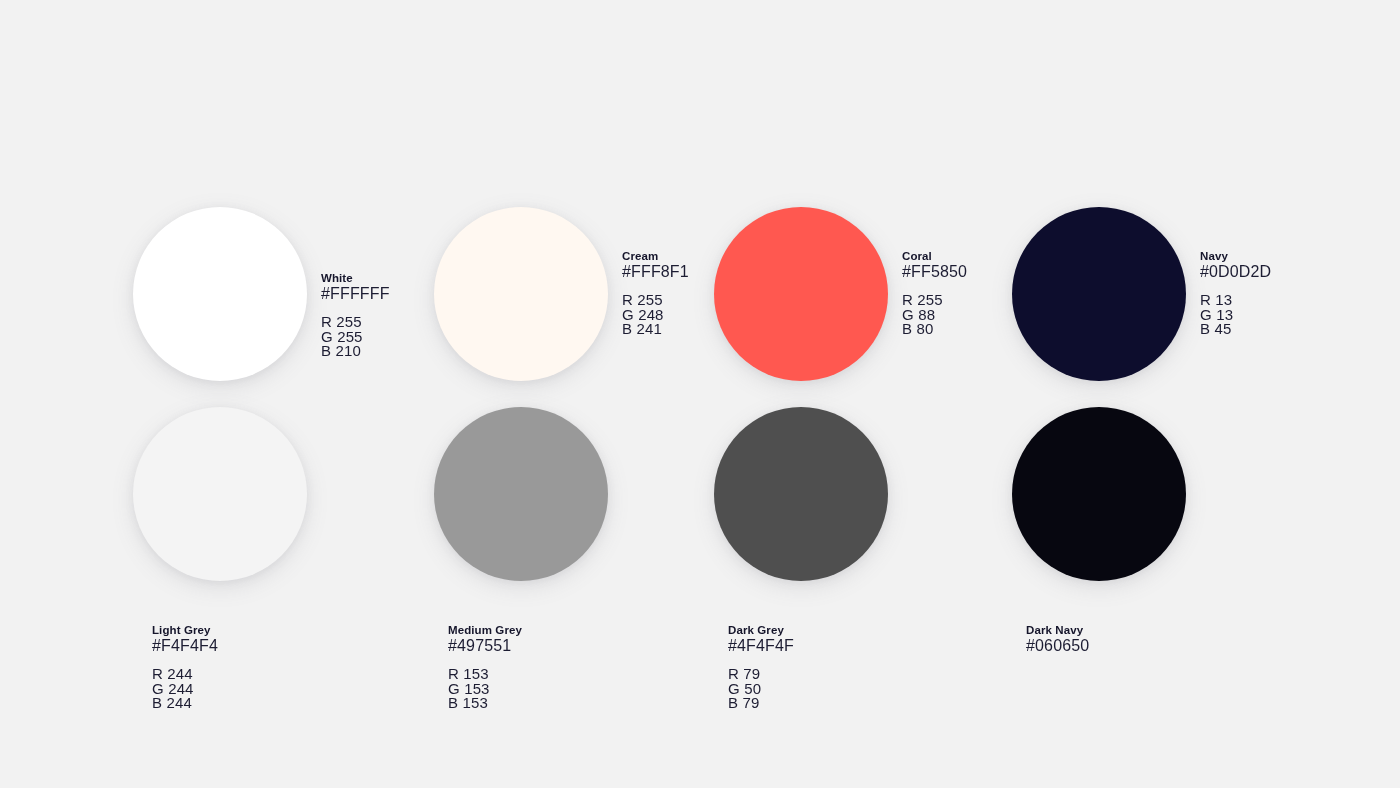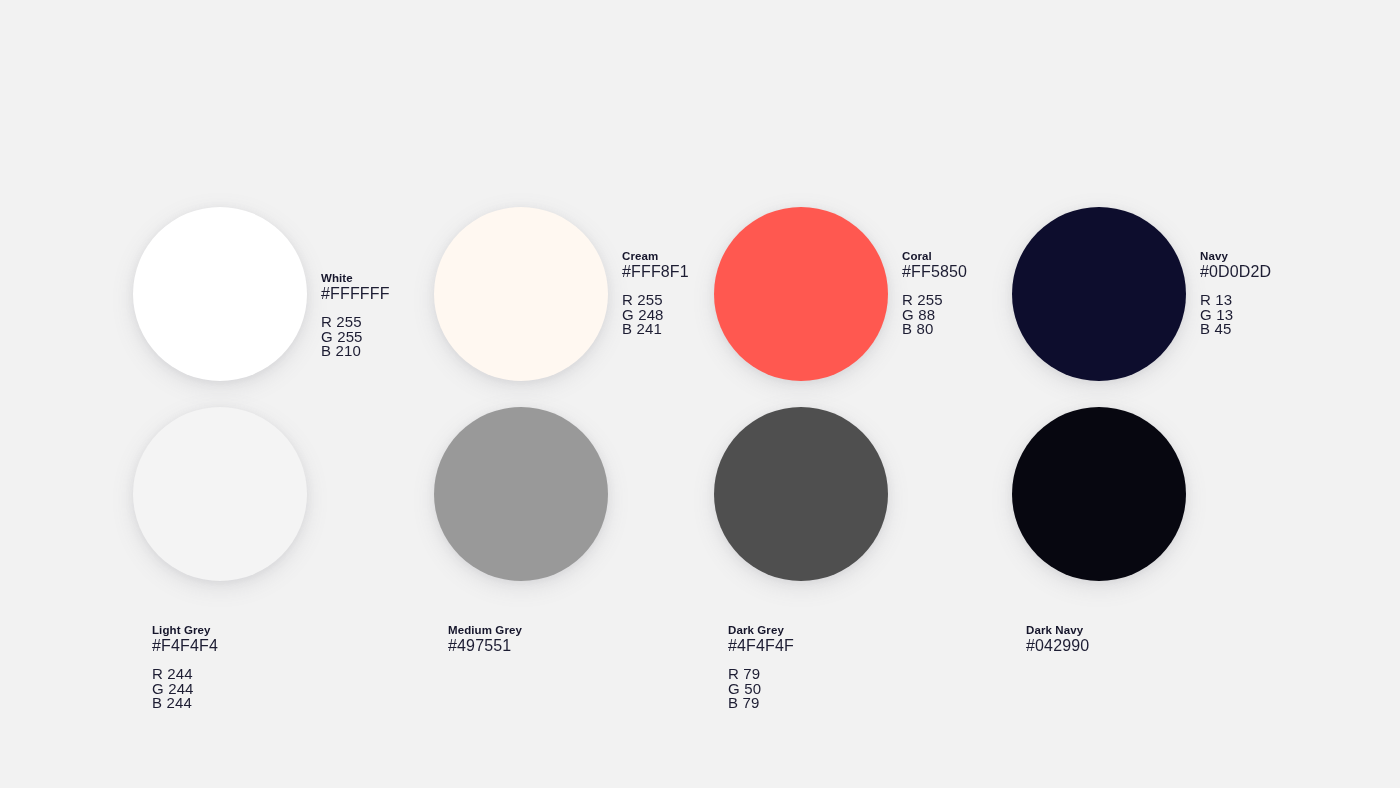--- a/index.html
+++ b/index.html
@@ -150,37 +150,42 @@
         <div class="rgb-line">B 244</div>
       </div>
     </div>
   </div>
 
   <div class="swatch col-2 row-2">
     <div class="swatch-circle" style="background-color: rgb(153, 153, 153);"></div>
     <div class="swatch-info">
       <div class="swatch-name">Medium Grey</div>
       <div class="swatch-hex">#497551</div>
+      <div class="swatch-rgb">
+        <div class="rgb-line">R 153</div>
+        <div class="rgb-line">G 153</div>
+        <div class="rgb-line">B 153</div>
+      </div>
     </div>
   </div>
 
   <div class="swatch col-3 row-2">
     <div class="swatch-circle" style="background-color: rgb(79, 79, 79);"></div>
     <div class="swatch-info">
       <div class="swatch-name">Dark Grey</div>
       <div class="swatch-hex">#4F4F4F</div>
       <div class="swatch-rgb">
         <div class="rgb-line">R 79</div>
         <div class="rgb-line">G 50</div>
         <div class="rgb-line">B 79</div>
       </div>
     </div>
   </div>
 
   <div class="swatch col-4 row-2">
     <div class="swatch-circle" style="background-color: rgb(7, 7, 16);"></div>
     <div class="swatch-info">
       <div class="swatch-name">Dark Navy</div>
-      <div class="swatch-hex">#042990</div>
+      <div class="swatch-hex">#060650</div>
     </div>
   </div>
 
 </div>
 
 </body></html>

